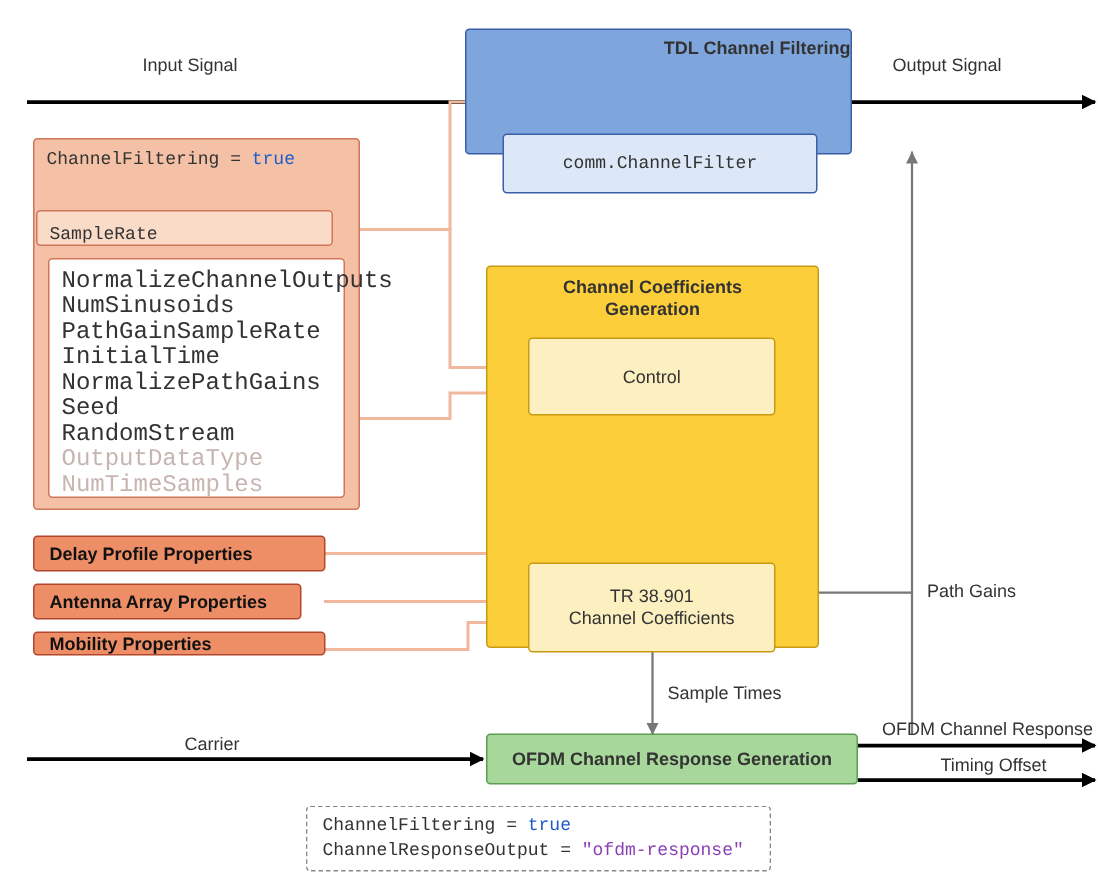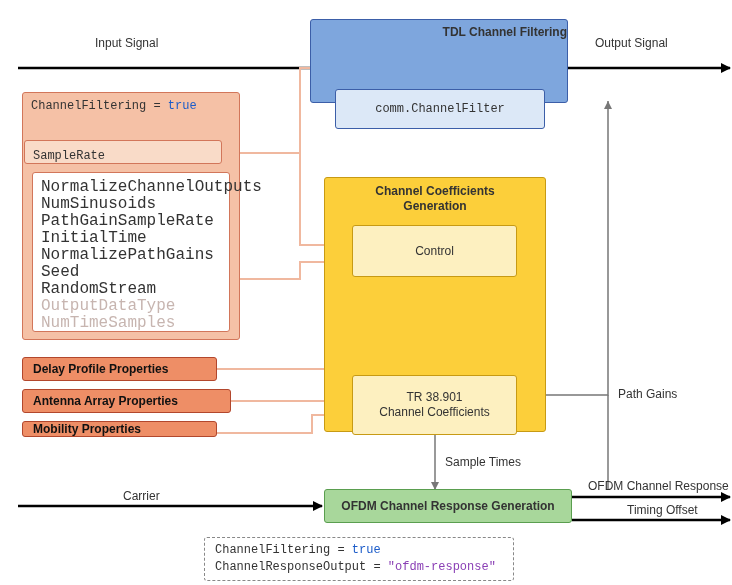--- a/index.html
+++ b/index.html
@@ -134,21 +134,21 @@
   <div>NormalizePathGains</div>
   <div>Seed</div>
   <div>RandomStream</div>
   <div class="faded">OutputDataType</div>
   <div class="faded">NumTimeSamples</div>
 </div>
 
 <div class="box prop-bar" style="left:22px; top:357px; width:195px; height:24px;">
   <span>Delay Profile Properties</span>
 </div>
-<div class="box prop-bar" style="left:22px; top:389px; width:209px; height:24px;">
+<div class="box prop-bar" style="left:22px; top:389px; width:179px; height:24px;">
   <span>Antenna Array Properties</span>
 </div>
 <div class="box prop-bar" style="left:22px; top:421px; width:195px; height:16px;">
   <span>Mobility Properties</span>
 </div>
 
 <div class="box ccg-outer" style="left:324px; top:177px; width:222px; height:255px;">
   <div class="title" style="padding-top:6px; line-height:15px;">
     <span>Channel Coefficients</span><br>
     <span>Generation</span>

